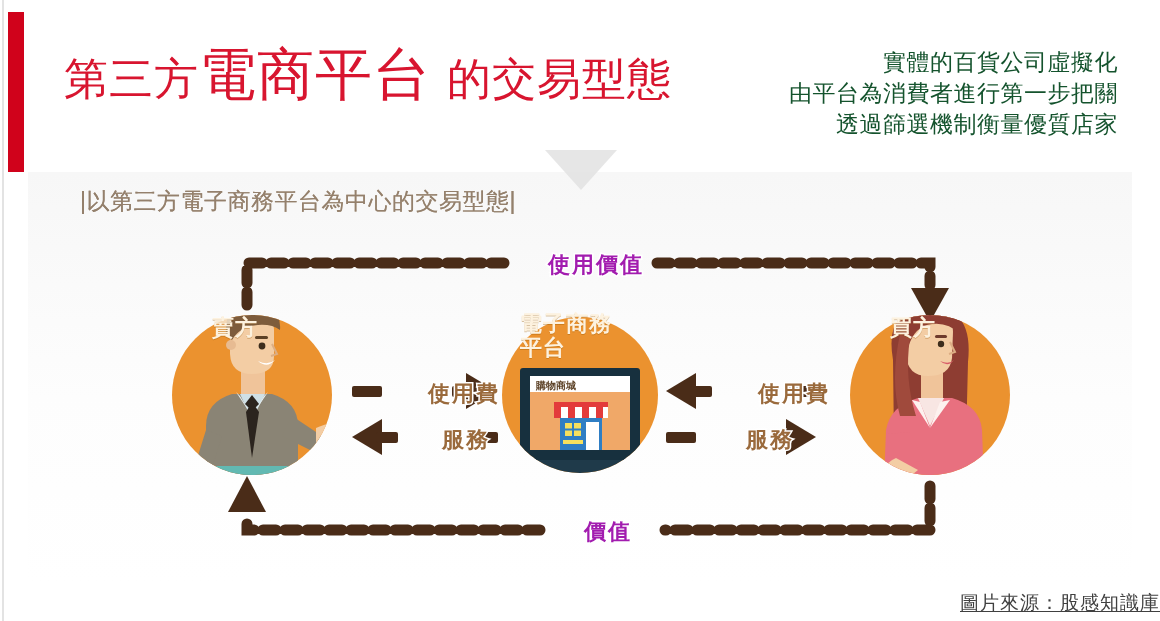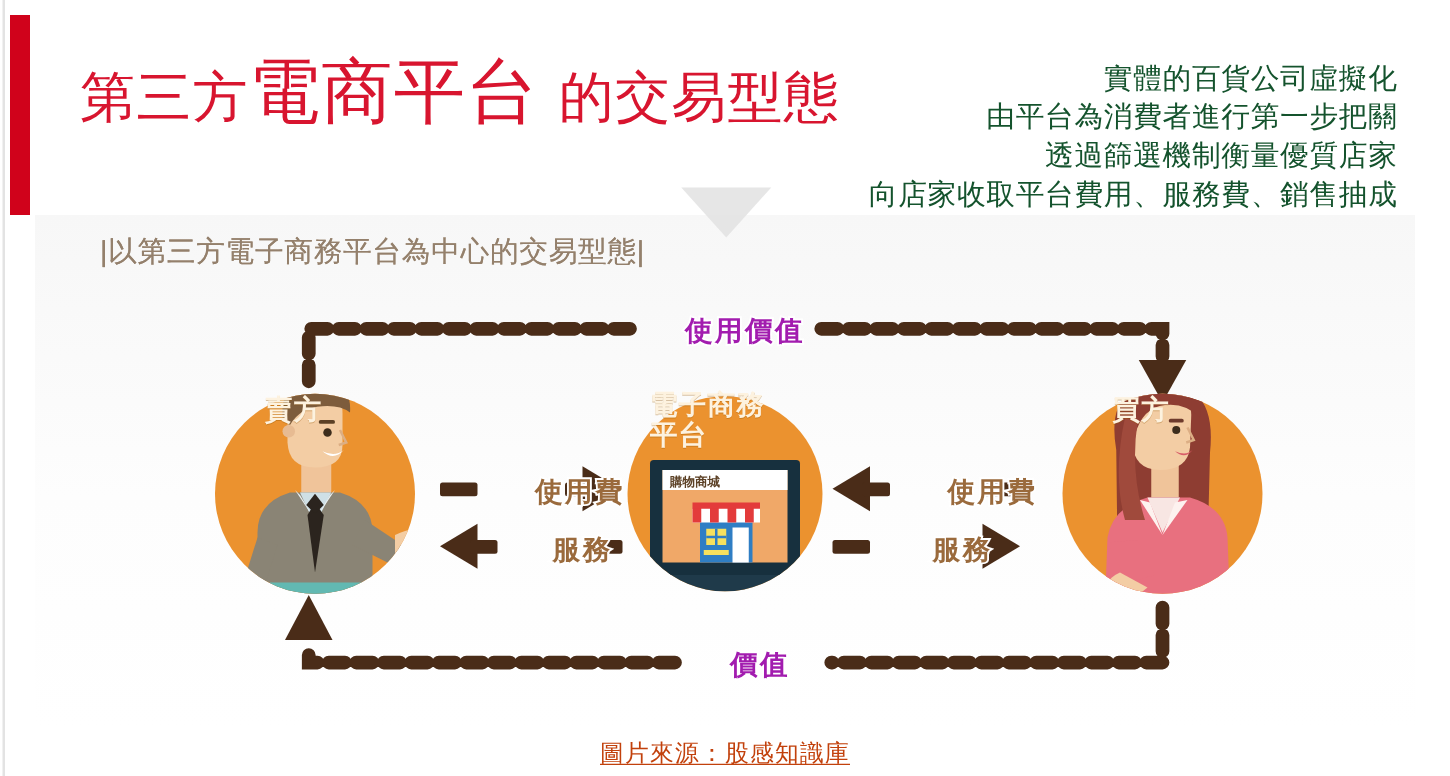--- a/index.html
+++ b/index.html
@@ -54,22 +54,22 @@
 
   .flow-label{position:absolute;font-weight:bold;font-size:22px;
               color:#9a6a3c;letter-spacing:2px;white-space:nowrap;
               -webkit-text-stroke:3px #ffffff;paint-order:stroke fill;margin-left:40px;}
 
   .path-label{position:absolute;font-weight:bold;font-size:22px;
               color:#a21caf;letter-spacing:2px;white-space:nowrap;
               -webkit-text-stroke:3px #ffffff;paint-order:stroke fill;margin-left:36px;}
 
   
-  .src-link{position:absolute;left:0;right:0;top:590px;text-align:center;
-            font-size:19px;color:#c2410c;letter-spacing:1px;
+  .src-link{position:absolute;left:0;right:0;top:590px;text-align:right;
+            font-size:19px;color:#404040;letter-spacing:1px;
             text-decoration:underline;text-underline-offset:2px;cursor:pointer;}
 
   .logo{position:absolute;right:22px;top:578px;font-size:25px;
         letter-spacing:2px;font-weight:400;line-height:1;}
   .logo .lg-a{color:#3b3b3f;}
   .logo .lg-b{color:#e02b36;margin-left:-9px;}
 </style>
 </head>
 <body>
 
@@ -79,21 +79,20 @@
   <div class="accent-bar"></div>
 
   <div class="title-wrap">
     <span class="t-small">第三方</span><span class="t-big">電商平台</span><span class="t-small">的交易型態</span>
   </div>
 
   <div class="bullets">
     <div>實體的百貨公司虛擬化</div>
     <div>由平台為消費者進行第一步把關</div>
     <div>透過篩選機制衡量優質店家</div>
-    <div>向店家收取平台費用、服務費、銷售抽成</div>
   </div>
 
   <div class="panel"></div>
   <div class="chevron"></div>
 
   <div class="subhead">|以第三方電子商務平台為中心的交易型態|</div>
 
   <div id="stage">
 
     <svg width="1160" height="330" viewBox="0 0 1160 330">

